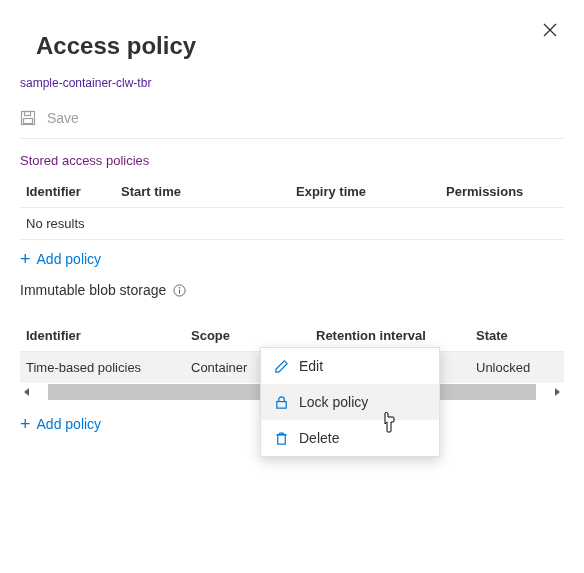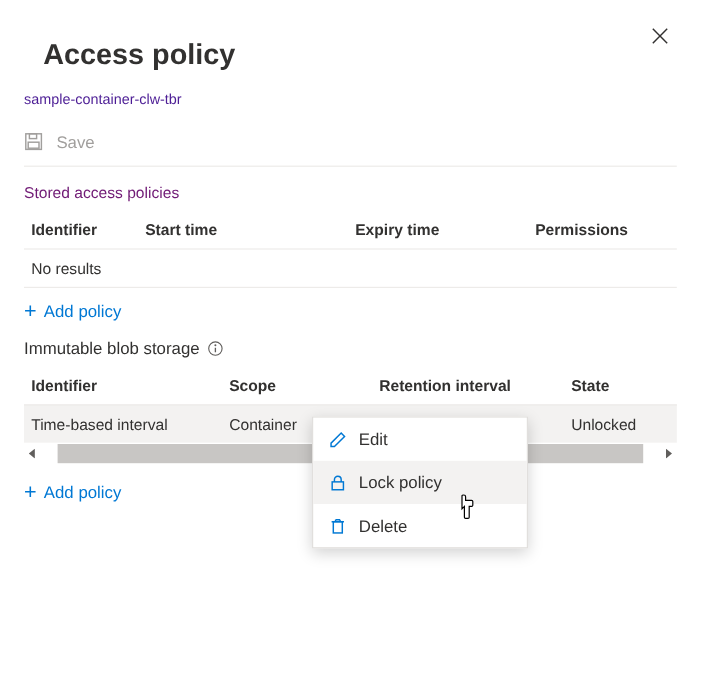--- a/index.html
+++ b/index.html
@@ -15,21 +15,21 @@
   .panel { padding: 16px 20px 0 20px; position: relative; }
   .header-row { display: flex; justify-content: space-between; align-items: flex-start; }
   .page-title { font-size: 24px; font-weight: 600; margin: 16px; color: #323130; }
   .sub-title { font-size: 12px; color: #4c1d95; margin-top: 2px; }
   .close-btn { font-size: 16px; width: 28px; height: 28px; display:flex; align-items:center; justify-content:center; cursor:pointer; color:#323130; }
   .toolbar { margin-top: 14px; display:flex; align-items:center; height: 28px; }
   .save-btn { display:flex; align-items:center; gap:11px; font-size:14px; color:#a19f9d; cursor:default; }
   .divider { height:1px; background:#edebe9; margin-top:6px; }
   .divider2 { height:1px; background:#edebe9; }
   .section-label { font-size:13px; color:#701a75; margin: 14px 0 8px 0; }
-  .section-row { display:flex; align-items:center; gap:6px; margin: 14px 0 8px 0; font-size:14px;text-align:right; }
+  .section-row { display:flex; align-items:center; gap:6px; margin: 14px 0 22px 0; font-size:14px;text-align:right; }
   .info-icon { width:14px; height:14px; display:inline-flex; align-items:center; justify-content:center; }
   table { width:100%; border-collapse: collapse; font-size:13px; }
   th { text-align:left; font-weight:600; font-size:13px; padding: 8px 6px; color:#323130; }
   td { padding: 8px 6px; color:#323130; }
   thead tr { border-bottom:1px solid #edebe9; }
   .row-highlight { background:#f3f2f1; }
   .no-results td { color:#323130; }
   .add-link { display:flex; align-items:center; gap:6px; color:#0078d4; font-size:14px; margin: 10px 0 6px 0; cursor:pointer; }
   .add-link .plus { font-size:18px; line-height:1; color:#0078d4; }
   .hscroll { display:flex; align-items:center; height:18px; background:#fff; }
@@ -134,21 +134,21 @@
     <thead>
       <tr>
         <th>Identifier</th>
         <th>Scope</th>
         <th>Retention interval</th>
         <th>State</th>
       </tr>
     </thead>
     <tbody>
       <tr class="row-highlight">
-        <td>Time-based interval</td>
+        <td>Time-based policies</td>
         <td>Container</td>
         <td></td>
         <td>Unlocked</td>
       </tr>
     </tbody>
   </table>
   <div class="hscroll">
     <div class="hscroll-arrow">
       <svg width="8" height="8" viewBox="0 0 8 8">
           <polygon points="6,0 6,8 1,4" fill="#605e5c"></polygon>

